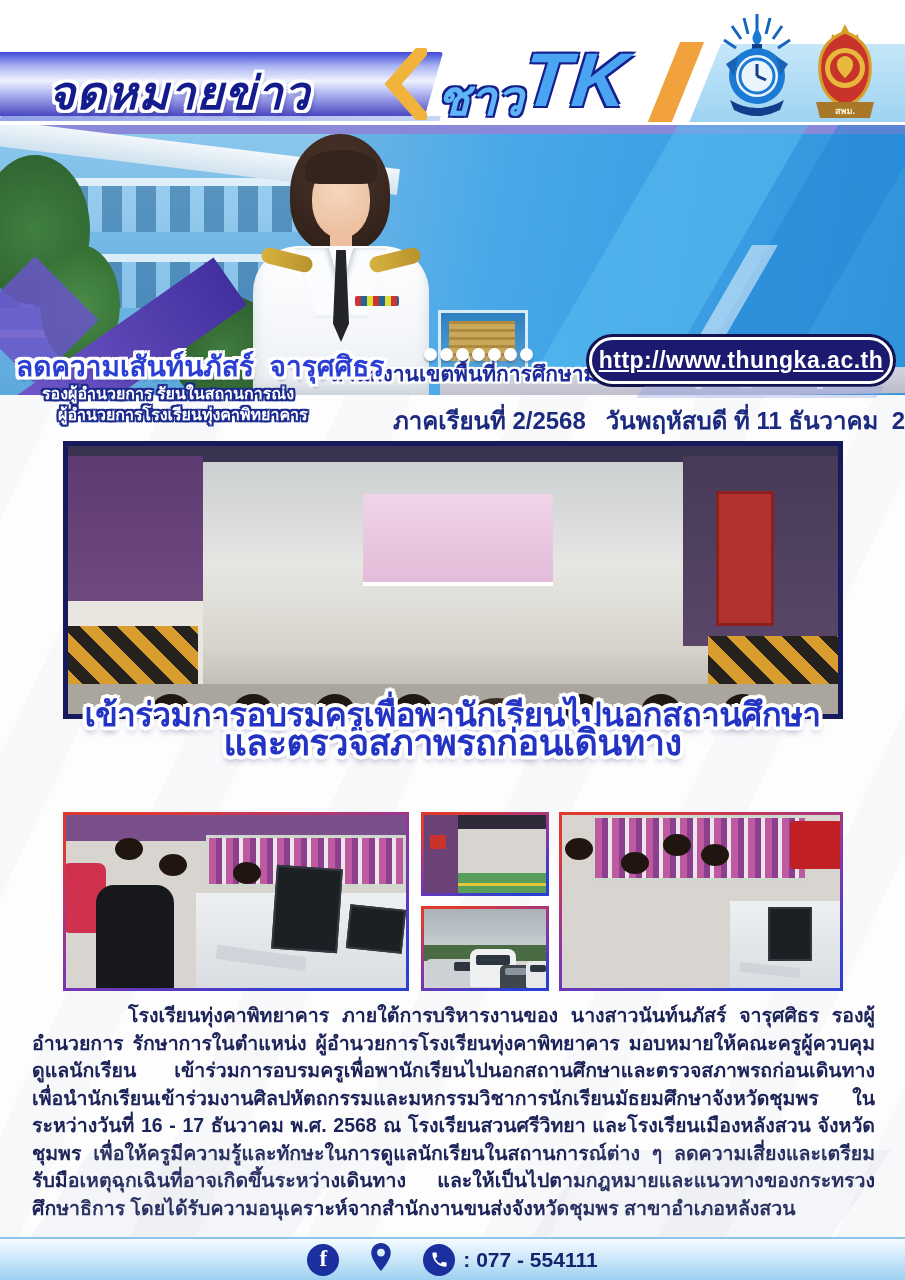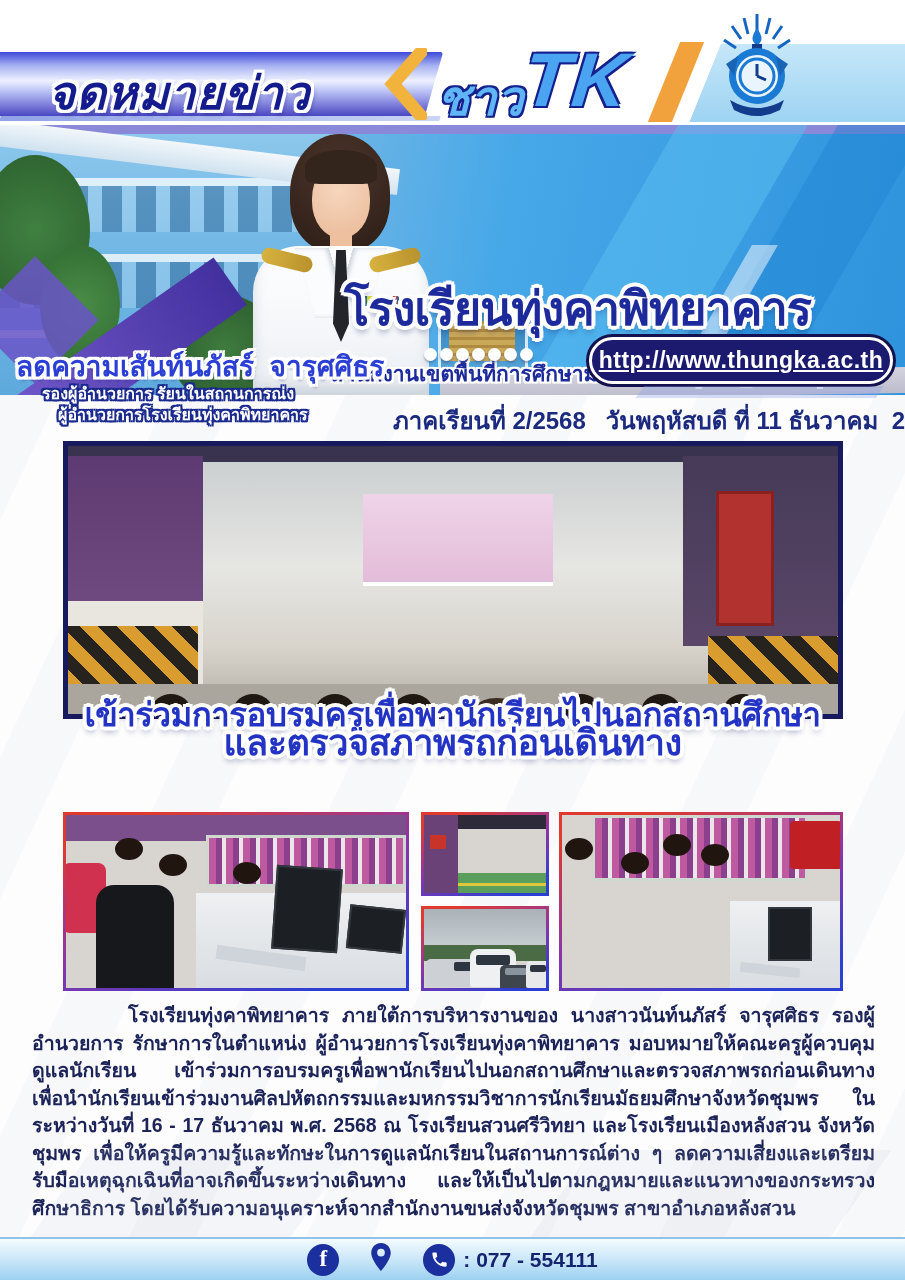--- a/index.html
+++ b/index.html
@@ -182,20 +182,31 @@
         <circle cx="43" cy="64" r="28" fill="#1a7ad4"></circle>
         <circle cx="43" cy="64" r="21" fill="#eaf4fc"></circle>
         <circle cx="43" cy="64" r="17" fill="none" stroke="#1a7ad4" stroke-width="3"></circle>
         <line x1="43" y1="64" x2="43" y2="52" stroke="#123c8c" stroke-width="3"></line>
         <line x1="43" y1="64" x2="52" y2="68" stroke="#123c8c" stroke-width="3"></line>
         <path d="M12 52 L24 44 L20 64 Z" fill="#1a64b8"></path>
           <path d="M74 52 L62 44 L66 64 Z" fill="#1a64b8"></path>
         <path d="M16 88 Q43 104 70 88 L66 98 Q43 110 20 98 Z" fill="#123c8c"></path>
       </svg>
     </span>
+    <span class="logo logo-obec">
+      <svg viewBox="0 0 78 102">
+        <path d="M39 2 L46 16 L52 12 L54 26 L39 22 L24 26 L26 12 L32 16 Z" fill="#d8a028"></path>
+        <path d="M39 10 C18 18 12 34 14 52 C16 70 26 80 39 84 C52 80 62 70 64 52 C66 34 60 18 39 10 Z" fill="#c8342a" stroke="#d8a028" stroke-width="3"></path>
+        <circle cx="39" cy="46" r="20" fill="#e8b83c"></circle>
+        <circle cx="39" cy="46" r="15" fill="#c8342a"></circle>
+        <path d="M32 38 Q39 30 46 38 Q50 46 39 56 Q28 46 32 38 Z" fill="#e8b83c"></path>
+        <path d="M10 80 L68 80 L64 96 L14 96 Z" fill="#a87828"></path>
+        <text x="39" y="92" text-anchor="middle" class="obec-ribbon-label">สพม.</text>
+      </svg>
+    </span>
   </header>
 
   <section class="hero">
     <div class="hero-topstrip"></div>
     <div class="hero-building">
       <div class="rail" style="top:44px;"></div>
         <div class="band1"></div>
       <div class="rail" style="top:120px;"></div>
         <div class="band2"></div>
       <div class="rail" style="top:196px;"></div>
@@ -221,21 +232,20 @@
         <div class="d-neck"></div>
       <div class="d-jacket"></div>
         <div class="d-lapel-l"></div>
         <div class="d-lapel-r"></div>
       <div class="d-tie"></div>
         <div class="d-epl"></div>
         <div class="d-epr"></div>
         <div class="d-medals"></div>
     </div>
 
-    <h1 class="school-name">โรงเรียนทุ่งคาพิทยาคาร</h1>
     <div class="district-line">สำนักงานเขตพื้นที่การศึกษามัธยมศึกษาสุราษฎร์ธานี ชุมพร</div>
 
     <div class="dots-row">
       <i></i><i></i><i></i><i></i><i></i><i></i><i></i>
     </div>
     <a class="url-pill">http://www.thungka.ac.th</a>
   </section>
 
   <div class="dir-name">ลดความเสันท์นภัสร์  จารุศศิธร</div>
   <div class="dir-role dir-role1">รองผู้อำนวยการ  รัยนในสถานการณ่ง</div>

